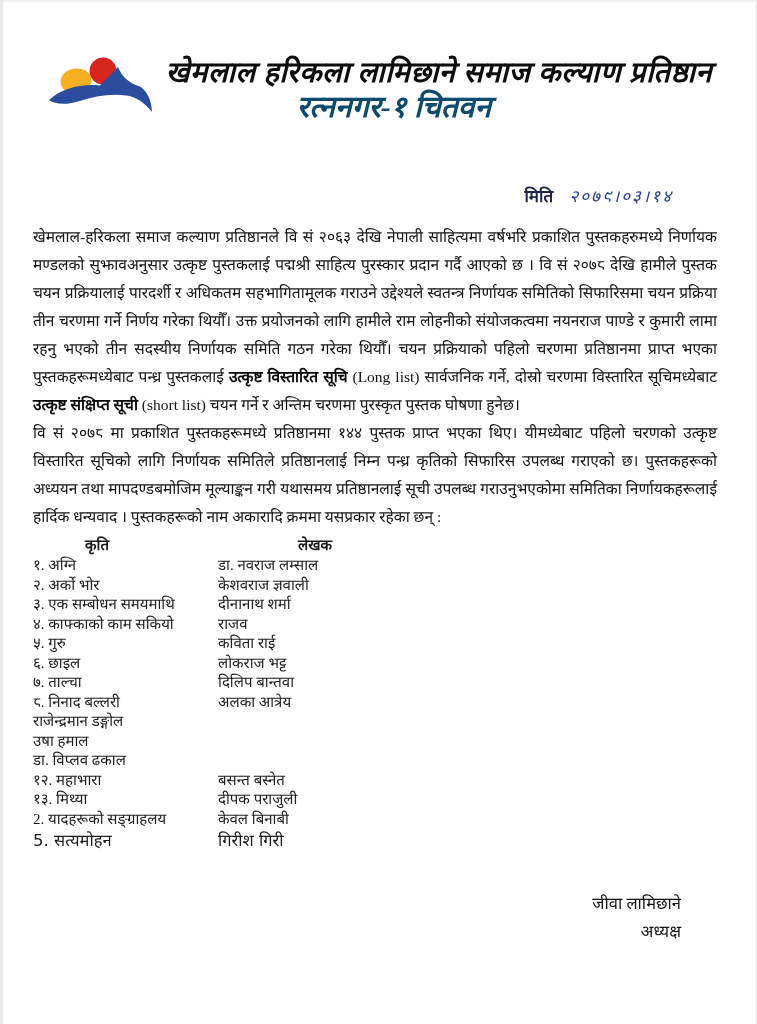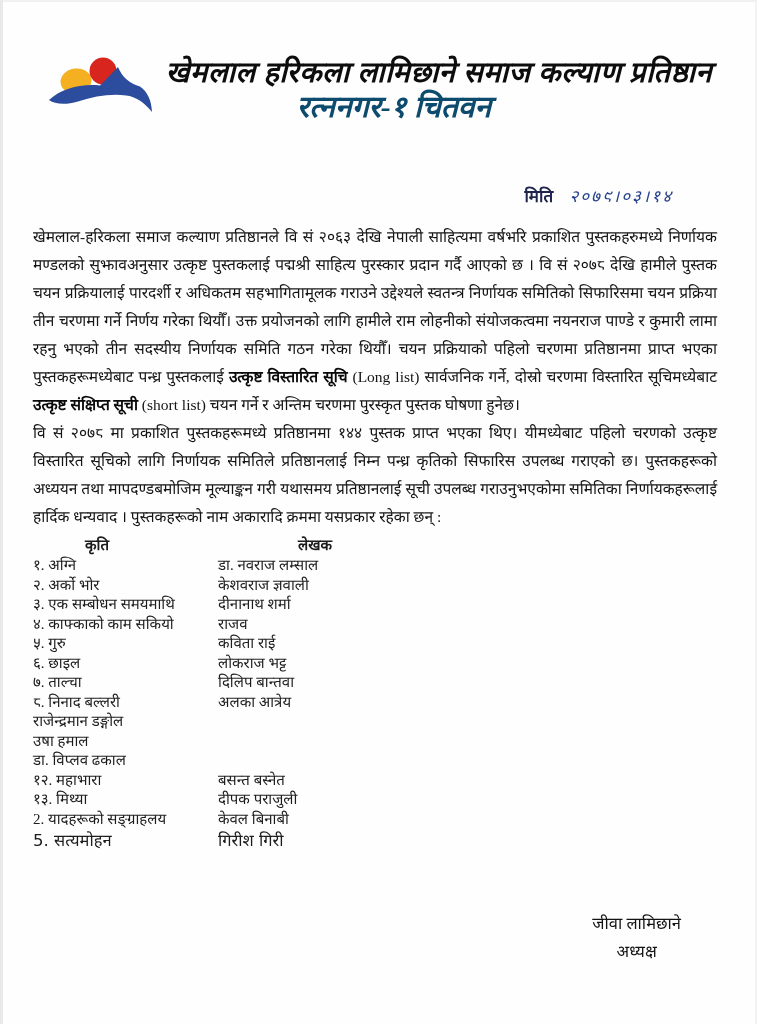--- a/index.html
+++ b/index.html
@@ -57,23 +57,23 @@
   .list-header .h-author{padding-left:80px;}
   .row{display:grid;grid-template-columns:185px auto;line-height:19.5px;}
   .row .cell-title{white-space:nowrap;}
   .row .cell-author{padding-left:0;}
   .row.last-row{
     font-family:"DejaVu Sans","Liberation Sans",sans-serif;
     font-size:16.5px;line-height:23px;font-weight:500;
   }
   
   .signature{
-    margin:58px 36px 0 auto;
+    margin:38px 36px 0 auto;
     width:max-content;
-    text-align:center;
+    text-align:right;
     font-size:16.5px;
     line-height:28px;
     color:#121212;
   }
 </style>
 </head>
 <body>
 
 <div class="page">
 

